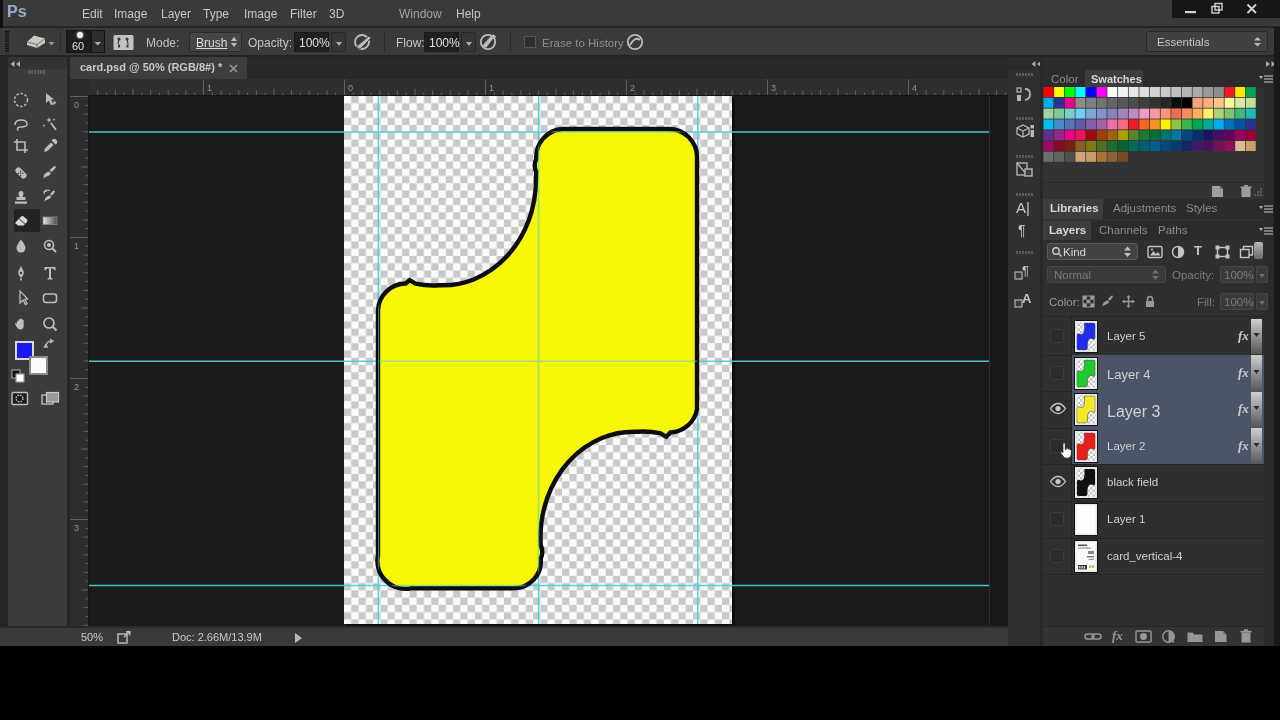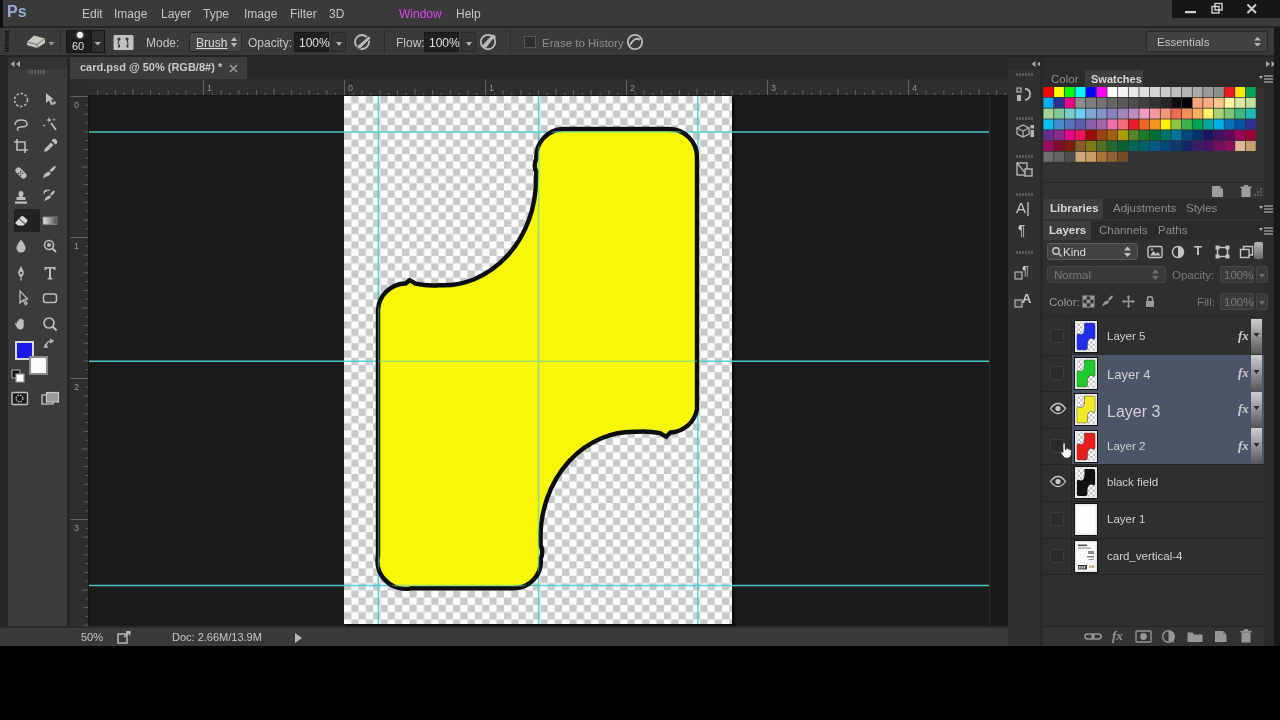--- a/index.html
+++ b/index.html
@@ -13,21 +13,21 @@
 <div class="abs" style="left:0px;top:0px;width:3px;height:57px;background:#101010;"></div>
 <div class="txt" style="left:45px;top:7px;font-size:12px;color:#c6c6c6;margin-top:48px;">File</div>
 <div class="txt" style="left:82px;top:7px;font-size:12px;color:#c6c6c6;text-align:right;">Edit</div>
 <div class="txt" style="left:114px;top:7px;font-size:12px;color:#c6c6c6;">Image</div>
 <div class="txt" style="left:161px;top:7px;font-size:12px;color:#c6c6c6;">Layer</div>
 <div class="txt" style="left:203px;top:7px;font-size:12px;color:#c6c6c6;">Type</div>
 <div class="txt" style="left:244px;top:7px;font-size:12px;color:#c6c6c6;">Image</div>
 <div class="txt" style="left:290px;top:7px;font-size:12px;color:#c6c6c6;">Filter</div>
 <div class="txt" style="left:329px;top:7px;font-size:12px;color:#c6c6c6;">3D</div>
 <div class="txt" style="left:362px;top:7px;font-size:12px;color:#c6c6c6;margin-top:21px;">View</div>
-<div class="txt" style="left:399px;top:7px;font-size:12px;color:#d946ef;">Window</div>
+<div class="txt" style="left:399px;top:7px;font-size:12px;color:#a3a3a3;">Window</div>
 <div class="txt" style="left:456px;top:7px;font-size:12px;color:#c6c6c6;">Help</div>
 <div class="abs" style="left:1172px;top:0px;width:108px;height:18px;background:#161616;"></div>
 <svg class="abs" style="left:1172px;top:0px" width="108" height="18" viewBox="0 0 108 18">
       <rect x="13" y="11" width="11" height="2.2" fill="#d2d2d2"></rect>
       <rect x="40" y="6.5" width="7" height="6.5" fill="none" stroke="#d2d2d2" stroke-width="1.4"></rect>
       <rect x="43" y="3.5" width="7" height="6.5" fill="none" stroke="#d2d2d2" stroke-width="1.4"></rect>
       <path d="M75.5 4.5 L84 13 M84 4.5 L75.5 13" stroke="#d2d2d2" stroke-width="1.9"></path>
     </svg>
 <div class="abs" style="left:0px;top:28px;width:1280px;height:28px;background:#3a3a3a;"></div>
 <div class="abs" style="left:0px;top:55px;width:1280px;height:2px;background:#232323;"></div>

